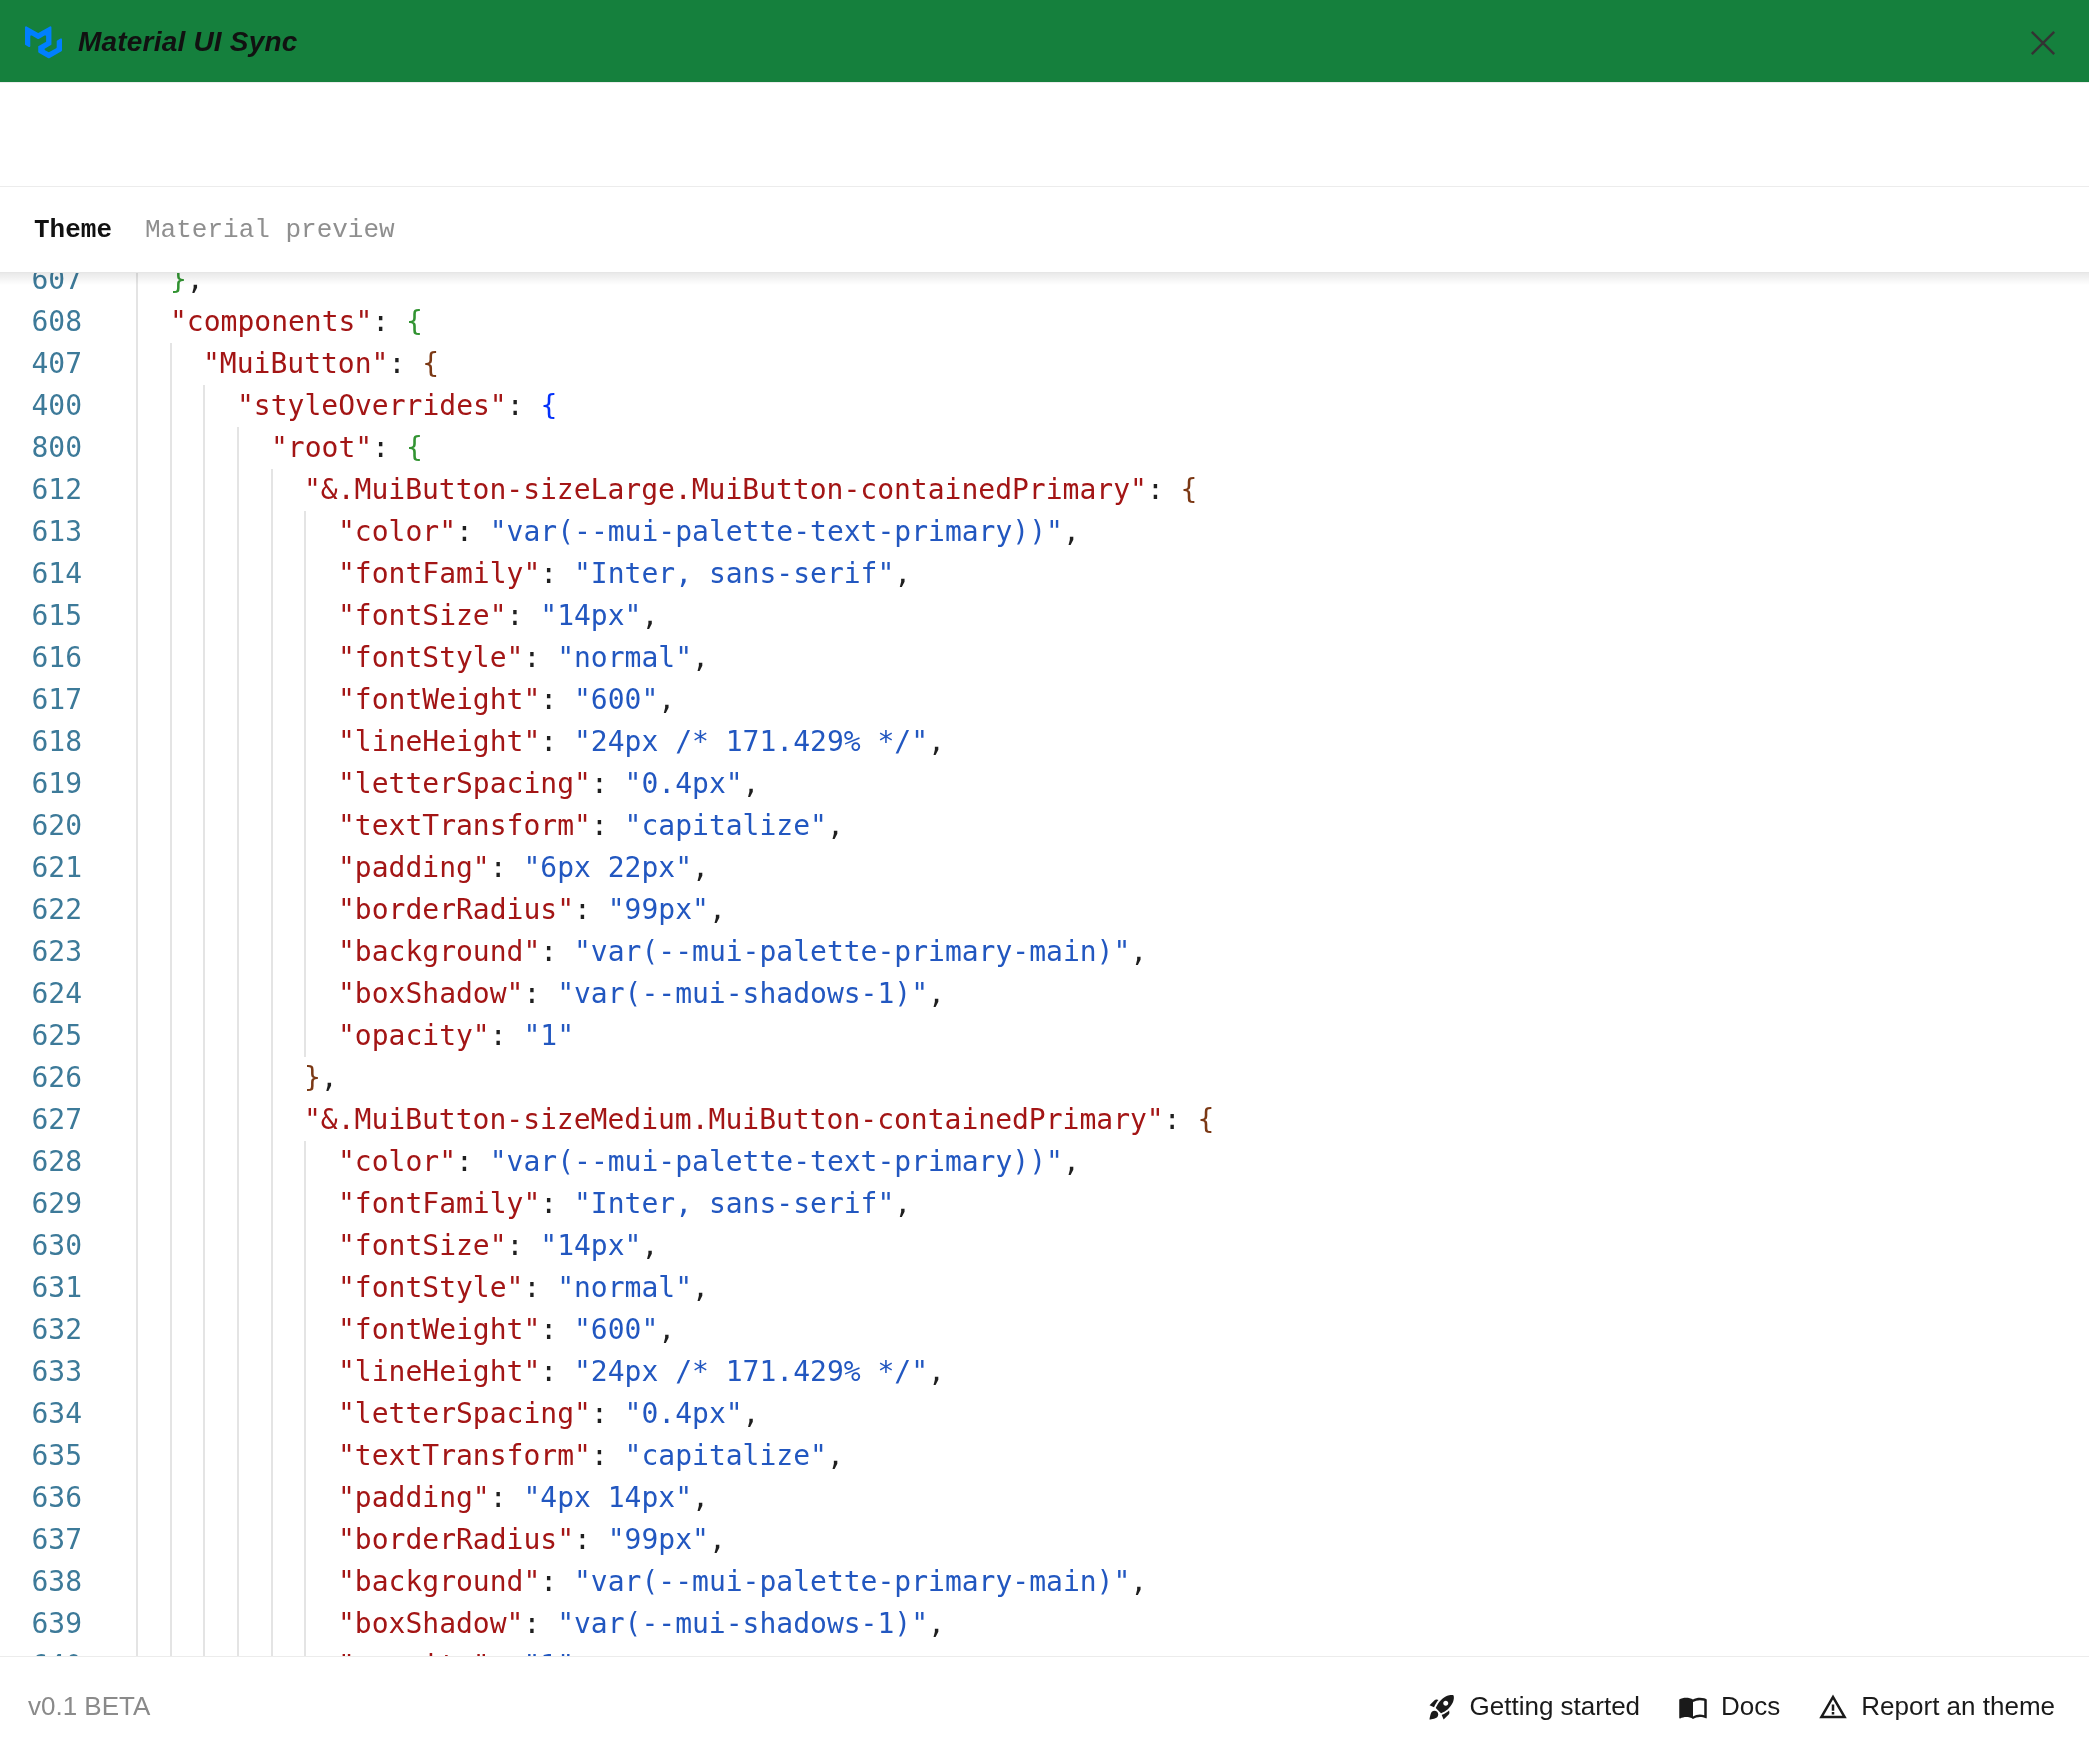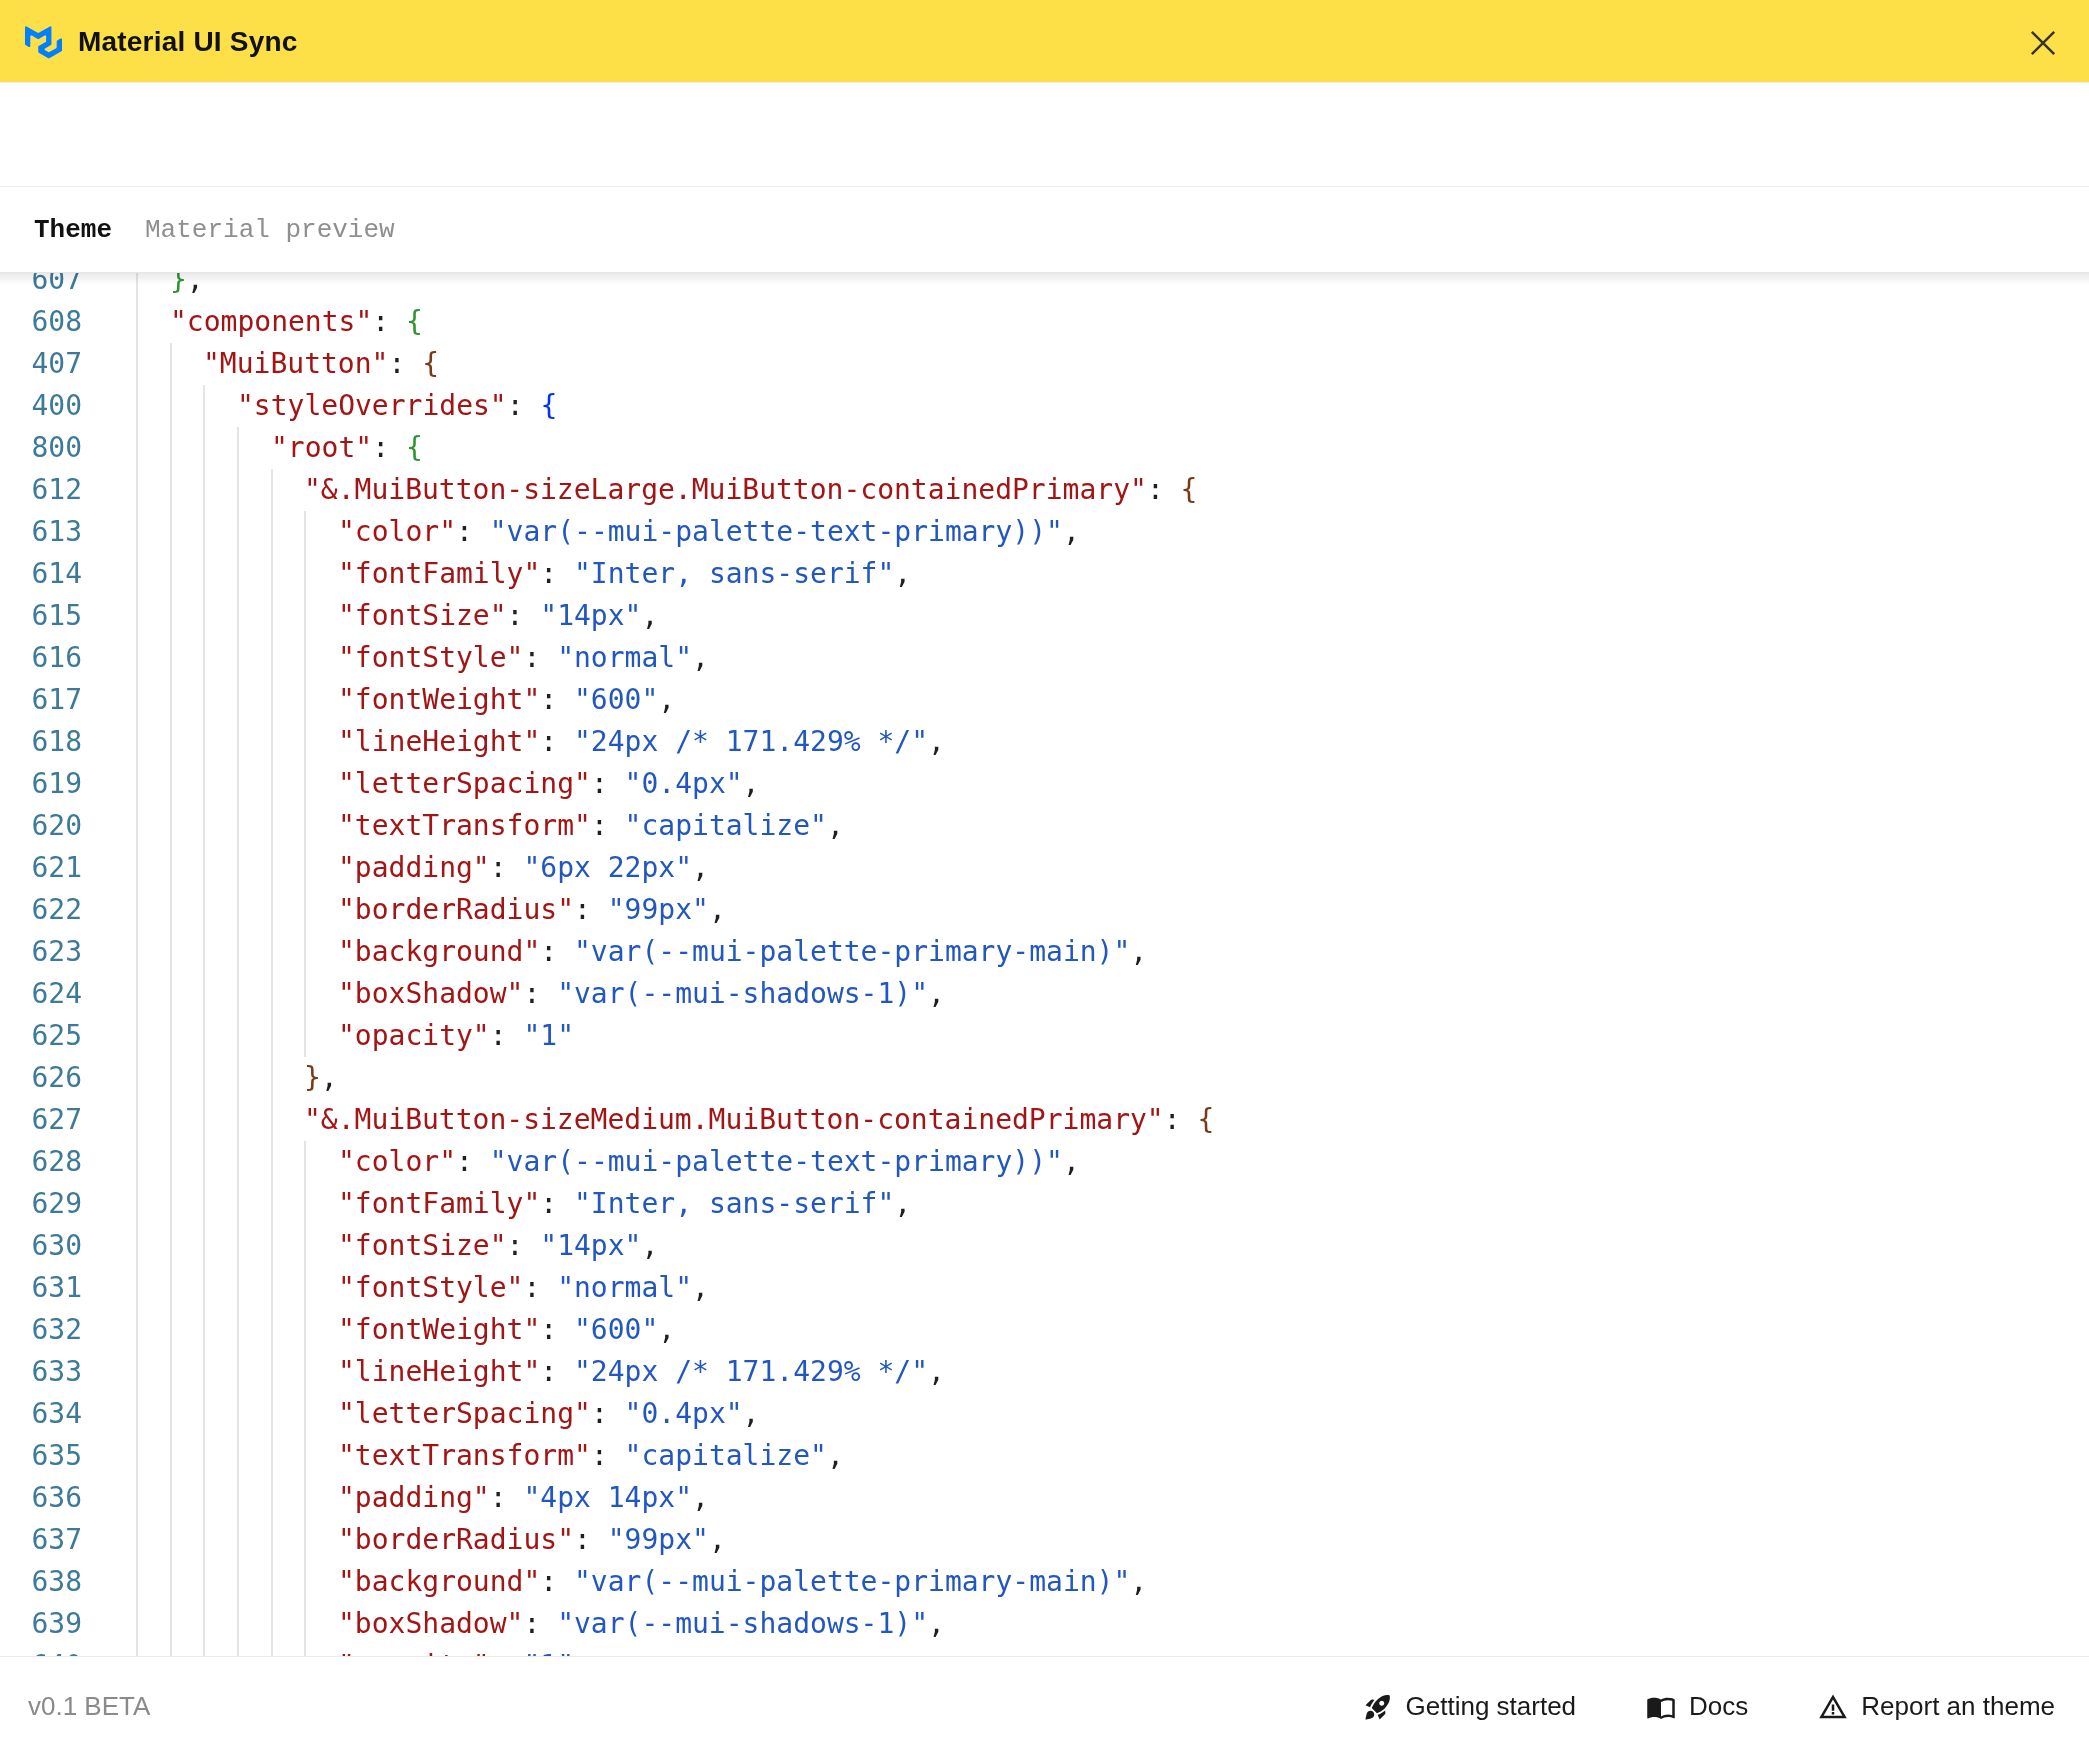--- a/index.html
+++ b/index.html
@@ -3,21 +3,21 @@
 <meta charset="utf-8">
 <style>
   html,body{margin:0;padding:0;}
   body{
     width:2089px;height:1756px;overflow:hidden;background:#fff;
     font-family:"Liberation Sans", sans-serif;color:#1a1a1a;position:relative;
   }
   .titlebar{
     position:absolute;left:0;top:0;width:100%;height:83px;
     display:flex;align-items:center;box-sizing:border-box;
-    border-bottom:1.9px solid #ececec;background:#fde047;
+    border-bottom:1.9px solid #ececec;background:#15803d;font-style:italic;
   }
   .logo{position:absolute;left:25px;top:25px;width:37px;height:34px;}
   .app-title{position:absolute;left:78px;top:0;height:83px;display:flex;align-items:center;
     font-size:28px;font-weight:700;letter-spacing:0.2px;color:#111;}
   .close-btn{position:absolute;right:28px;top:24px;width:37px;height:37px;display:flex;
     align-items:center;justify-content:center;cursor:pointer;background:none;border:none;padding:0;}
   .toolbar{
     position:absolute;left:0;top:85px;width:100%;height:102px;
     display:flex;align-items:center;box-sizing:border-box;
     border-bottom:1.9px solid #ececec;background:#fff;
@@ -59,21 +59,21 @@
   .tk-v{color:var(--c-value,#2257c0);}
   .tk-p{color:#1f1f1f;}
   .tk-b1{color:var(--c-brace1,#0431fa);}
   .tk-b2{color:var(--c-brace2,#319331);}
   .tk-b3{color:var(--c-brace3,#7b3814);}
   .footer{
     position:absolute;left:0;bottom:0;width:100%;height:100px;background:#fff;
     border-top:1.9px solid #ececec;box-sizing:border-box;display:flex;align-items:center;
   }
   .version{position:absolute;left:28px;font-size:26px;color:#8a8a8a;}
-  .footer-links{position:absolute;right:34px;display:flex;align-items:center;gap:70px;}
+  .footer-links{position:absolute;right:34px;display:flex;align-items:center;gap:38px;}
   .footer-link{display:flex;align-items:center;gap:13px;background:none;border:none;padding:0;
     font-family:"Liberation Sans",sans-serif;font-size:26px;color:#1a1a1a;cursor:pointer;}
   .icon{display:inline-flex;flex:none;}
 </style>
 </head>
 <body style="--c-accent: #4b94f7; --c-logo: #007fff; --c-key: #a31515; --c-value: #2257c0; --c-linenum: #3d7a99; --c-brace1: #0431fa; --c-brace2: #319331; --c-brace3: #7b3814;">
 
 <div class="titlebar">
   <span class="logo icon">
     <svg width="37" height="34" viewBox="0 0 36 32" fill="none">

